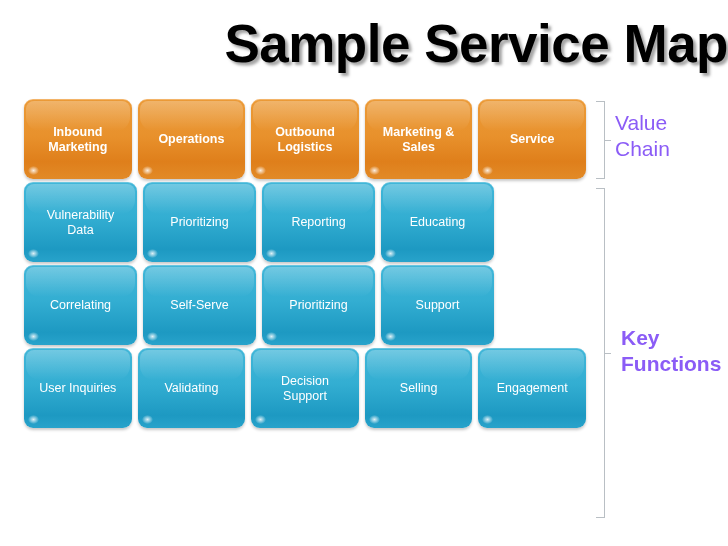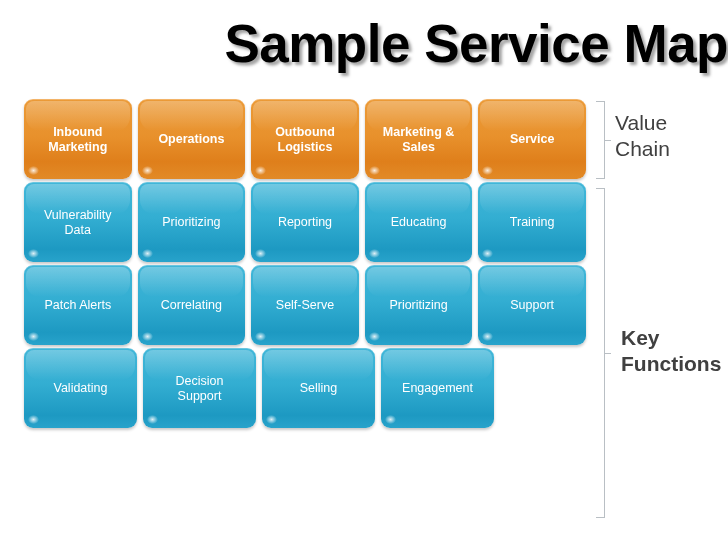--- a/index.html
+++ b/index.html
@@ -121,21 +121,21 @@
     border-top: 1.4px solid #b9bfc4;
   }
   #bracket-value  { left: 596px; top: 101px; height: 78px; }
   #bracket-key    { left: 596px; top: 188px; height: 330px; }
 
   .group-label {
     position: absolute;
     font-family: "Liberation Sans", sans-serif;
     font-size: 21px;
     line-height: 26px;
-    color: #404040;
+    color: #8b5cf6;
     white-space: pre-line;
   }
   #label-value { left: 615px; top: 110px; }
   #label-key   { left: 621px; top: 325px; font-weight: bold; }
 </style>
 </head>
 <body>
 
 <div class="title">Sample Service Map</div>
 
@@ -169,45 +169,42 @@
       </div>
     <div class="cell blue">
         <span class="lbl">Prioritizing</span>
       </div>
     <div class="cell blue">
         <span class="lbl">Reporting</span>
       </div>
     <div class="cell blue">
         <span class="lbl">Educating</span>
       </div>
-    <div class="cell blue">
-        <span class="lbl">Training</span>
-      </div>
-  </div>
-
-  <div class="row">
-    <div class="cell blue">
-        <span class="lbl">Patch Alerts</span>
-      </div>
+  </div>
+
+  <div class="row">
     <div class="cell blue">
         <span class="lbl">Correlating</span>
       </div>
     <div class="cell blue">
         <span class="lbl">Self-Serve</span>
       </div>
     <div class="cell blue">
         <span class="lbl">Prioritizing</span>
       </div>
     <div class="cell blue">
         <span class="lbl">Support</span>
       </div>
   </div>
 
 
   <div class="row">
+    <div class="cell blue">
+        <span class="lbl">User Inquiries</span>
+      </div>
     <div class="cell blue">
         <span class="lbl">Validating</span>
       </div>
     <div class="cell blue">
         <span class="lbl" style="white-space: pre-line;">Decision
 Support</span>
       </div>
     <div class="cell blue">
         <span class="lbl">Selling</span>
       </div>

